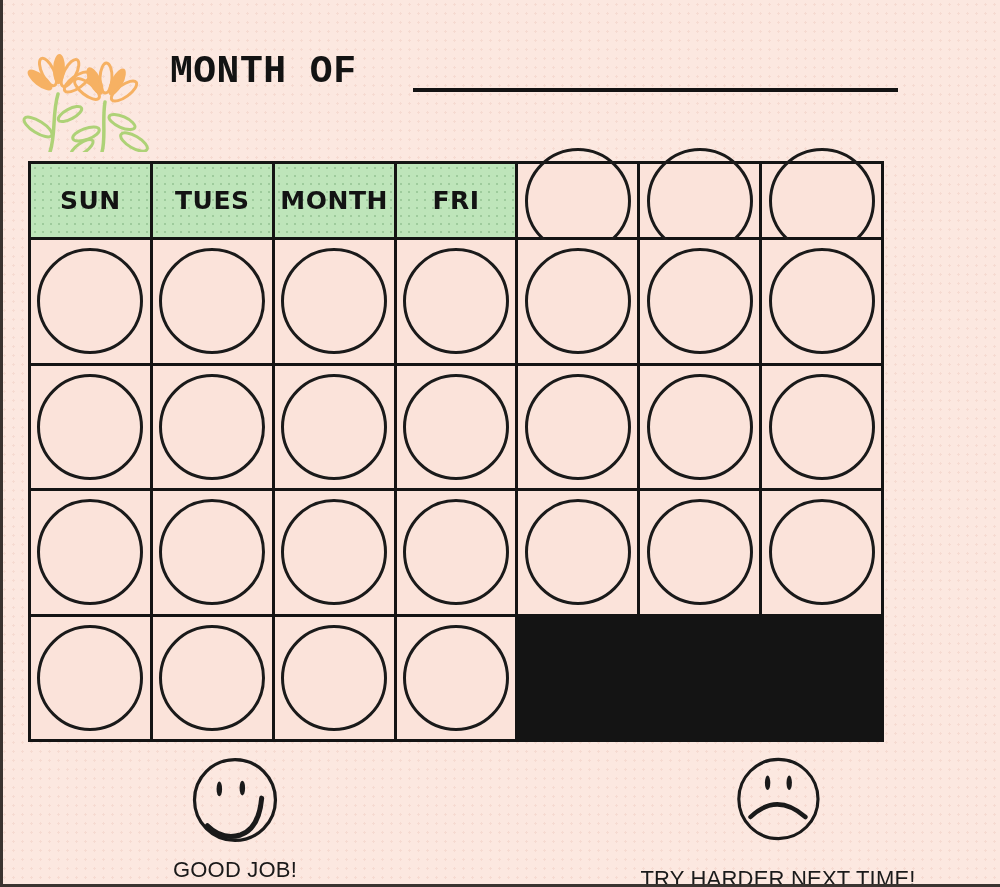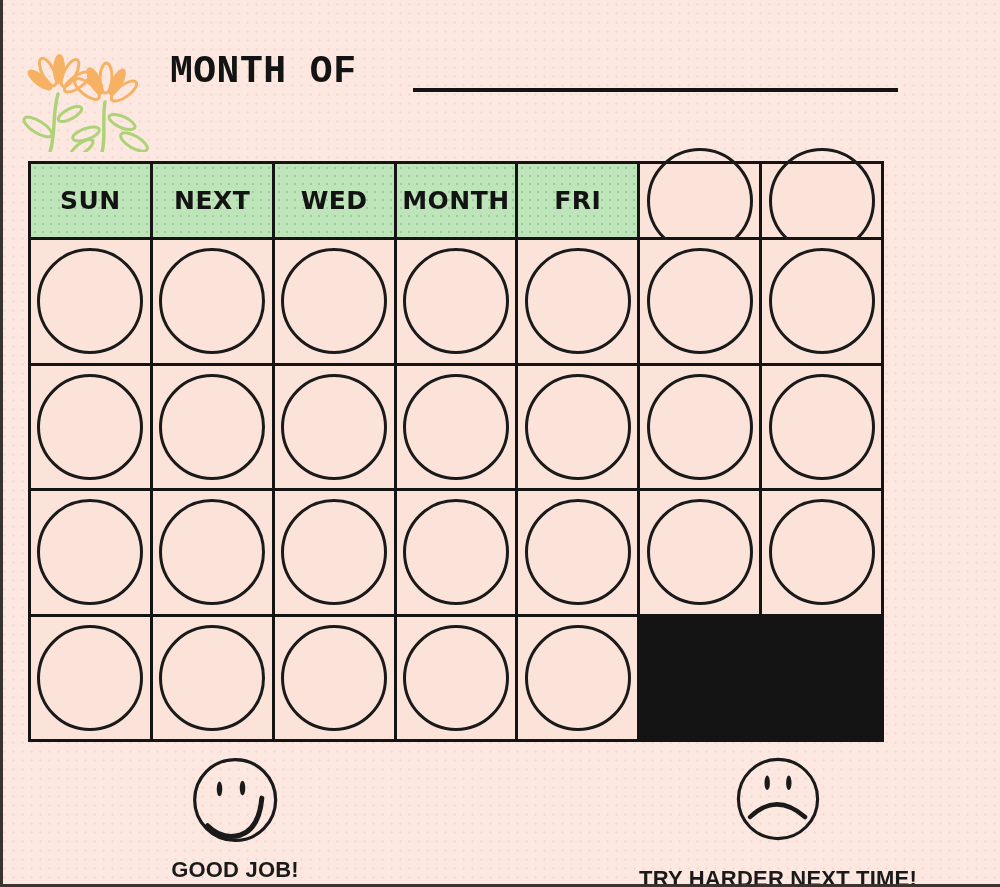--- a/index.html
+++ b/index.html
@@ -81,21 +81,21 @@
     position: absolute; top: 754px;
     display: flex; flex-direction: column; align-items: center;
     transform: translateX(-50%);
   }
   .mood-1 { left: 235px; }
   .mood-2 { left: 500px; }
   .mood-3 { left: 778px; gap: 11px; }
   .mood-label {
     margin-top: 11px;
     font-family: "Liberation Sans", sans-serif;
-    font-weight: bold; font-size: 22px; letter-spacing: 0.2px;
+    font-weight: normal; font-size: 22px; letter-spacing: 0.2px;
     color: #1a1a1a; white-space: nowrap;
   }
   .face { display: block; }
 </style>
 </head>
 <body>
 
 <div class="page">
   <div class="edge-left"></div>
   <div class="edge-bottom"></div>
@@ -123,22 +123,21 @@
     <ellipse cx="84" cy="36" rx="6" ry="15" transform="rotate(2 84 36)" stroke="#f6b163" stroke-width="3" fill="none"></ellipse>
     <ellipse cx="95" cy="40" rx="6" ry="15" transform="rotate(28 95 40)" fill="#f6b163"></ellipse>
     <ellipse cx="102" cy="49" rx="6" ry="15" transform="rotate(54 102 49)" stroke="#f6b163" stroke-width="3" fill="none"></ellipse>
   </svg>
 
   <h1 class="page-title">MONTH OF</h1>
   <div class="blank-line"></div>
 
   <div class="calendar">
     <div class="hcell">SUN</div>
-    <div class="hcell">NEXT</div>
-    <div class="hcell">WED</div>
+    <div class="hcell">TUES</div>
     <div class="hcell">MONTH</div>
     <div class="hcell">FRI</div>
 
     <div class="cell">
         <div class="circle"></div>
       </div>
     <div class="cell">
         <div class="circle"></div>
       </div>
     <div class="cell">

